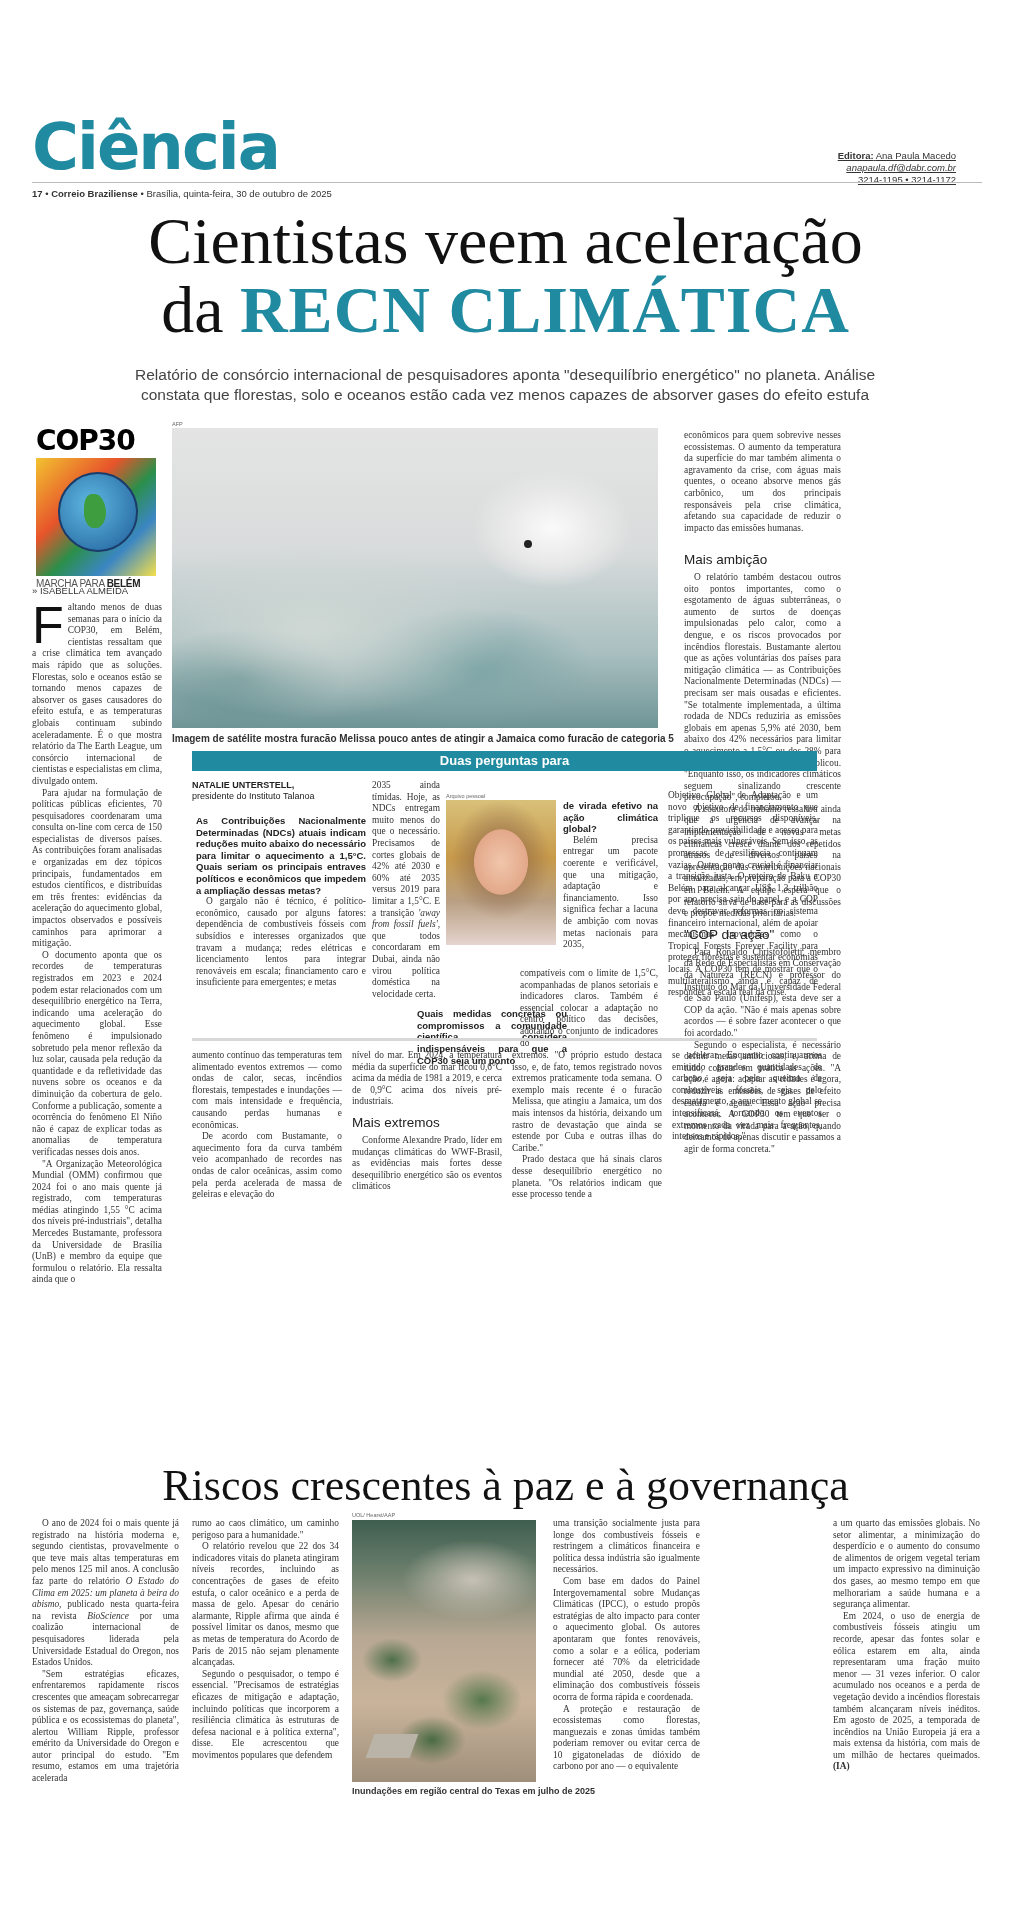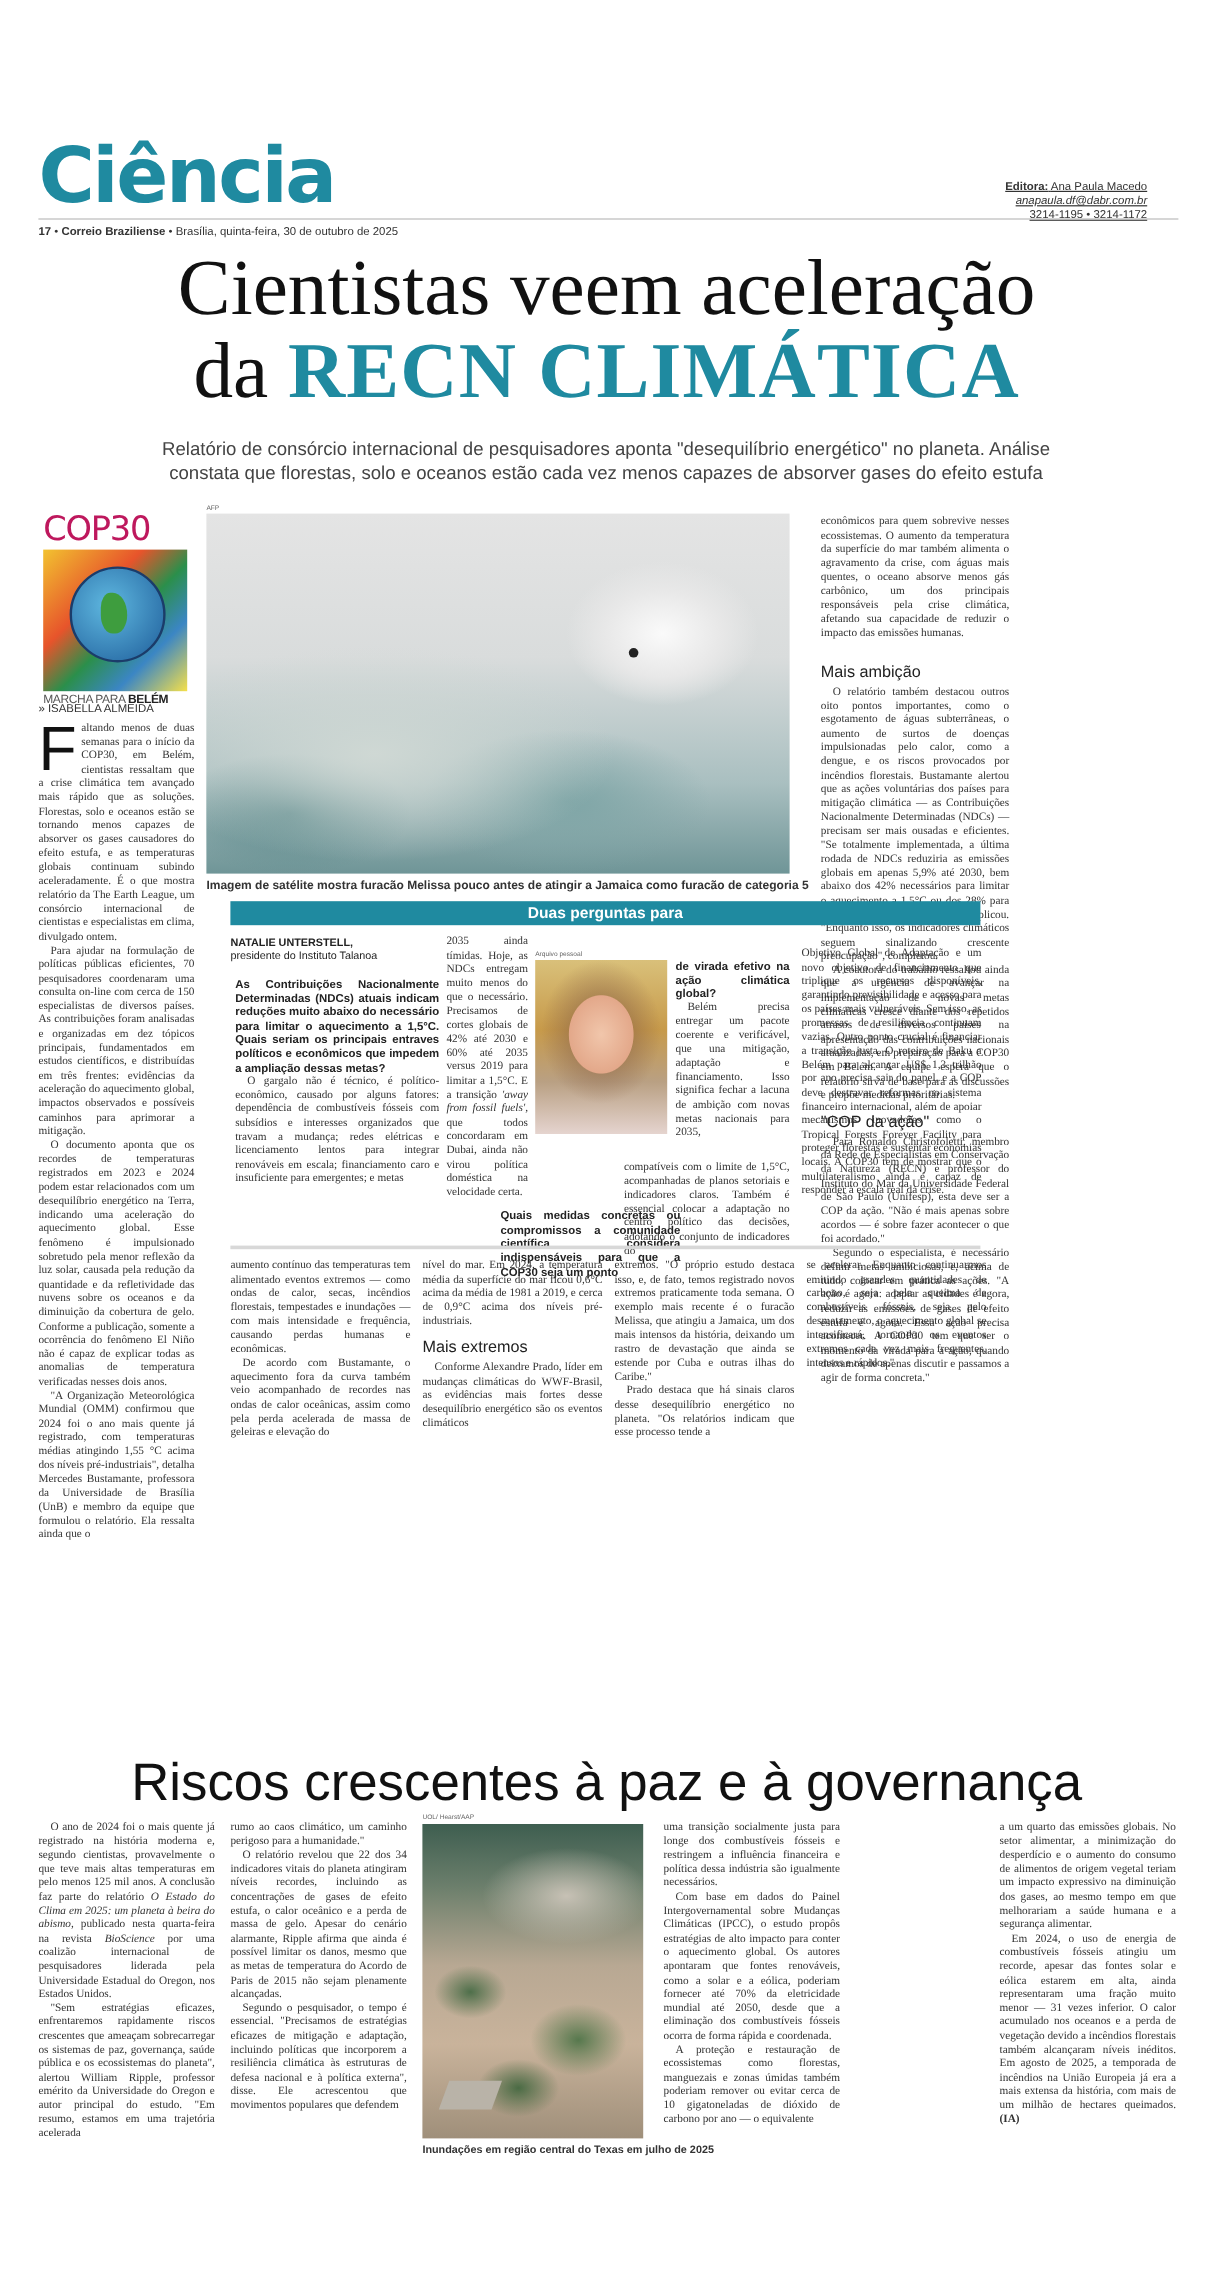--- a/index.html
+++ b/index.html
@@ -14,21 +14,21 @@
   .editor-box b { font-weight: bold; }
   .editor-box .email { font-style: italic; }
   .folio-line { left: 32px; top: 182px; width: 950px; border-bottom: 1px solid #bbb; height: 1px; }
   .folio { left: 32px; top: 188px; font-family: "Liberation Sans", sans-serif; font-size: 9.5px; color: #333; }
   .folio b { font-weight: bold; }
   .headline1 { left: 0; width: 1011px; top: 205px; text-align: center; font-family: "Liberation Serif", serif; font-size: 66px; line-height: 72px; color: #111; }
   .headline2 { left: 0; width: 1011px; top: 274px; text-align: center; font-family: "Liberation Serif", serif; font-size: 66px; line-height: 72px; color: #111; }
   .headline2 .crisis { color: #1f8aa0; font-weight: bold; letter-spacing: 1px; }
   .deck { left: 120px; width: 770px; top: 365px; text-align: center; font-family: "Liberation Sans", sans-serif; font-size: 15.5px; line-height: 20px; color: #444; }
   .cop-logo { left: 36px; top: 426px; width: 130px; height: 150px; }
-  .cop-text { font-family: "DejaVu Sans", sans-serif; font-weight: normal; font-size: 28px; color: #be185d; letter-spacing: -1px; line-height: 30px; }
+  .cop-text { font-family: "DejaVu Sans", sans-serif; font-weight: bold; font-size: 28px; color: #000000; letter-spacing: -1px; line-height: 30px; }
   .cop-art { width: 120px; height: 118px; margin-top: 2px; background: linear-gradient(135deg, #f2c230 0%, #e7542b 35%, #2b8f4b 55%, #3b86c4 75%, #f5e04a 100%); position: relative; overflow: hidden; }
   .cop-art .globe { position: absolute; left: 22px; top: 14px; width: 80px; height: 80px; border-radius: 50%; background: radial-gradient(circle at 40% 40%, #5fb8e0, #1e5d9a); border: 2px solid #1b3c6a; }
   .cop-art .land { position: absolute; left: 48px; top: 36px; width: 22px; height: 34px; background: #3e9d3e; border-radius: 40% 60% 50% 50%; }
   .cop-caption { font-family: "Liberation Sans", sans-serif; font-size: 10px; color: #555; margin-top: 2px; letter-spacing: -0.3px; }
   .cop-caption b { color: #222; }
   .byline { left: 32px; top: 585px; font-family: "Liberation Sans", sans-serif; font-size: 9.5px; color: #333; }
   .col1 { left: 32px; top: 602px; width: 130px; }
   .dropcap { float: left; font-family: "Liberation Sans", sans-serif; font-size: 52px; line-height: 42px; margin: 2px 4px 0 0; color: #111; }
   .hero-img { left: 172px; top: 428px; width: 486px; height: 300px; background:
       radial-gradient(ellipse 80px 60px at 380px 100px, #fafafa 0%, #e8e8e8 60%, transparent 100%),
@@ -47,21 +47,21 @@
   .box-bar-title { left: 192px; top: 751px; width: 625px; height: 20px; text-align: center; font-family: "Liberation Sans", sans-serif; font-weight: bold; font-size: 13px; line-height: 20px; color: #fff; }
   .qa-name { left: 192px; top: 780px; width: 170px; font-family: "Liberation Sans", sans-serif; font-size: 9px; line-height: 11px; color: #222; }
   .qa-name b { font-weight: bold; }
   .qa-q { font-family: "Liberation Sans", sans-serif; font-weight: bold; font-size: 9.5px; line-height: 11.6px; color: #222; }
   .qa-photo { left: 446px; top: 800px; width: 110px; height: 145px; background:
       radial-gradient(ellipse 38px 46px at 55px 62px, #f1c6ab 0%, #e3a88a 70%, transparent 72%),
       radial-gradient(ellipse 50px 60px at 55px 60px, #8a6246 0%, transparent 100%),
       linear-gradient(180deg, #d9c07a 0%, #c79a4a 40%, #b9a083 70%, #e5d4cf 100%); }
   .qa-photo-credit { left: 446px; top: 793px; }
   .box-bottom-rule { left: 192px; top: 1038px; width: 625px; height: 3px; background: #d8d8d8; }
-  .headline3 { left: 0; width: 1011px; top: 1460px; text-align: center; font-family: Liberation Sans, sans-serif; font-size: 44px; line-height: 52px; color: #111; }
+  .headline3 { left: 0; width: 1011px; top: 1460px; text-align: center; font-family: Liberation Serif, serif; font-size: 44px; line-height: 52px; color: #111; }
   .flood-img { left: 352px; top: 1520px; width: 184px; height: 262px; background:
       radial-gradient(ellipse 30px 22px at 40px 140px, #4e6f4a 0%, transparent 100%),
       radial-gradient(ellipse 40px 30px at 130px 180px, #56784d 0%, transparent 100%),
       radial-gradient(ellipse 34px 24px at 80px 220px, #4a6b44 0%, transparent 100%),
       radial-gradient(ellipse 70px 40px at 120px 60px, #c7c1b5 0%, transparent 100%),
       linear-gradient(180deg, #3e5e50 0%, #6c7f6c 20%, #b8a893 45%, #c9b39b 70%, #9f8f7a 100%); }
   .flood-img .house { position: absolute; left: 18px; top: 214px; width: 44px; height: 24px; background: #b9b3a8; transform: skewX(-20deg); }
   .flood-credit { left: 352px; top: 1512px; }
   .flood-caption { left: 352px; top: 1786px; font-family: "Liberation Sans", sans-serif; font-size: 9px; font-weight: bold; color: #333; }
   em, i { font-style: italic; }
@@ -177,20 +177,20 @@
   <p class="noind">rumo ao caos climático, um caminho perigoso para a humanidade."</p>
   <p>O relatório revelou que 22 dos 34 indicadores vitais do planeta atingiram níveis recordes, incluindo as concentrações de gases de efeito estufa, o calor oceânico e a perda de massa de gelo. Apesar do cenário alarmante, Ripple afirma que ainda é possível limitar os danos, mesmo que as metas de temperatura do Acordo de Paris de 2015 não sejam plenamente alcançadas.</p>
   <p>Segundo o pesquisador, o tempo é essencial. "Precisamos de estratégias eficazes de mitigação e adaptação, incluindo políticas que incorporem a resiliência climática às estruturas de defesa nacional e à política externa", disse. Ele acrescentou que movimentos populares que defendem</p>
 </div>
 <div class="abs credit flood-credit">UOL/ Hearst/AAP</div>
 <div class="abs flood-img">
   <div class="house"></div>
 </div>
 <div class="abs flood-caption">Inundações em região central do Texas em julho de 2025</div>
 <div class="abs body-text" style="left:553px; top:1518px; width:147px;">
-  <p class="noind">uma transição socialmente justa para longe dos combustíveis fósseis e restringem a influência financeira e política dessa indústria são igualmente necessários.</p>
+  <p class="noind">uma transição socialmente justa para longe dos combustíveis fósseis e restringem a climáticos financeira e política dessa indústria são igualmente necessários.</p>
   <p>Com base em dados do Painel Intergovernamental sobre Mudanças Climáticas (IPCC), o estudo propôs estratégias de alto impacto para conter o aquecimento global. Os autores apontaram que fontes renováveis, como a solar e a eólica, poderiam fornecer até 70% da eletricidade mundial até 2050, desde que a eliminação dos combustíveis fósseis ocorra de forma rápida e coordenada.</p>
   <p>A proteção e restauração de ecossistemas como florestas, manguezais e zonas úmidas também poderiam remover ou evitar cerca de 10 gigatoneladas de dióxido de carbono por ano — o equivalente</p>
 </div>
 <div class="abs body-text" style="left:833px; top:1518px; width:147px;">
   <p class="noind">a um quarto das emissões globais. No setor alimentar, a minimização do desperdício e o aumento do consumo de alimentos de origem vegetal teriam um impacto expressivo na diminuição dos gases, ao mesmo tempo em que melhorariam a saúde humana e a segurança alimentar.</p>
   <p><span>Em 2024, o uso de energia de combustíveis fósseis atingiu um recorde, apesar das fontes solar e eólica estarem em alta, ainda representaram uma fração muito menor — 31 vezes inferior. O calor acumulado nos oceanos e a perda de vegetação devido a incêndios florestais também alcançaram níveis inéditos. Em agosto de 2025, a temporada de incêndios na União Europeia já era a mais extensa da história, com mais de um milhão de hectares queimados.</span> <b>(IA)</b></p>
 </div>
 
 </body></html>

